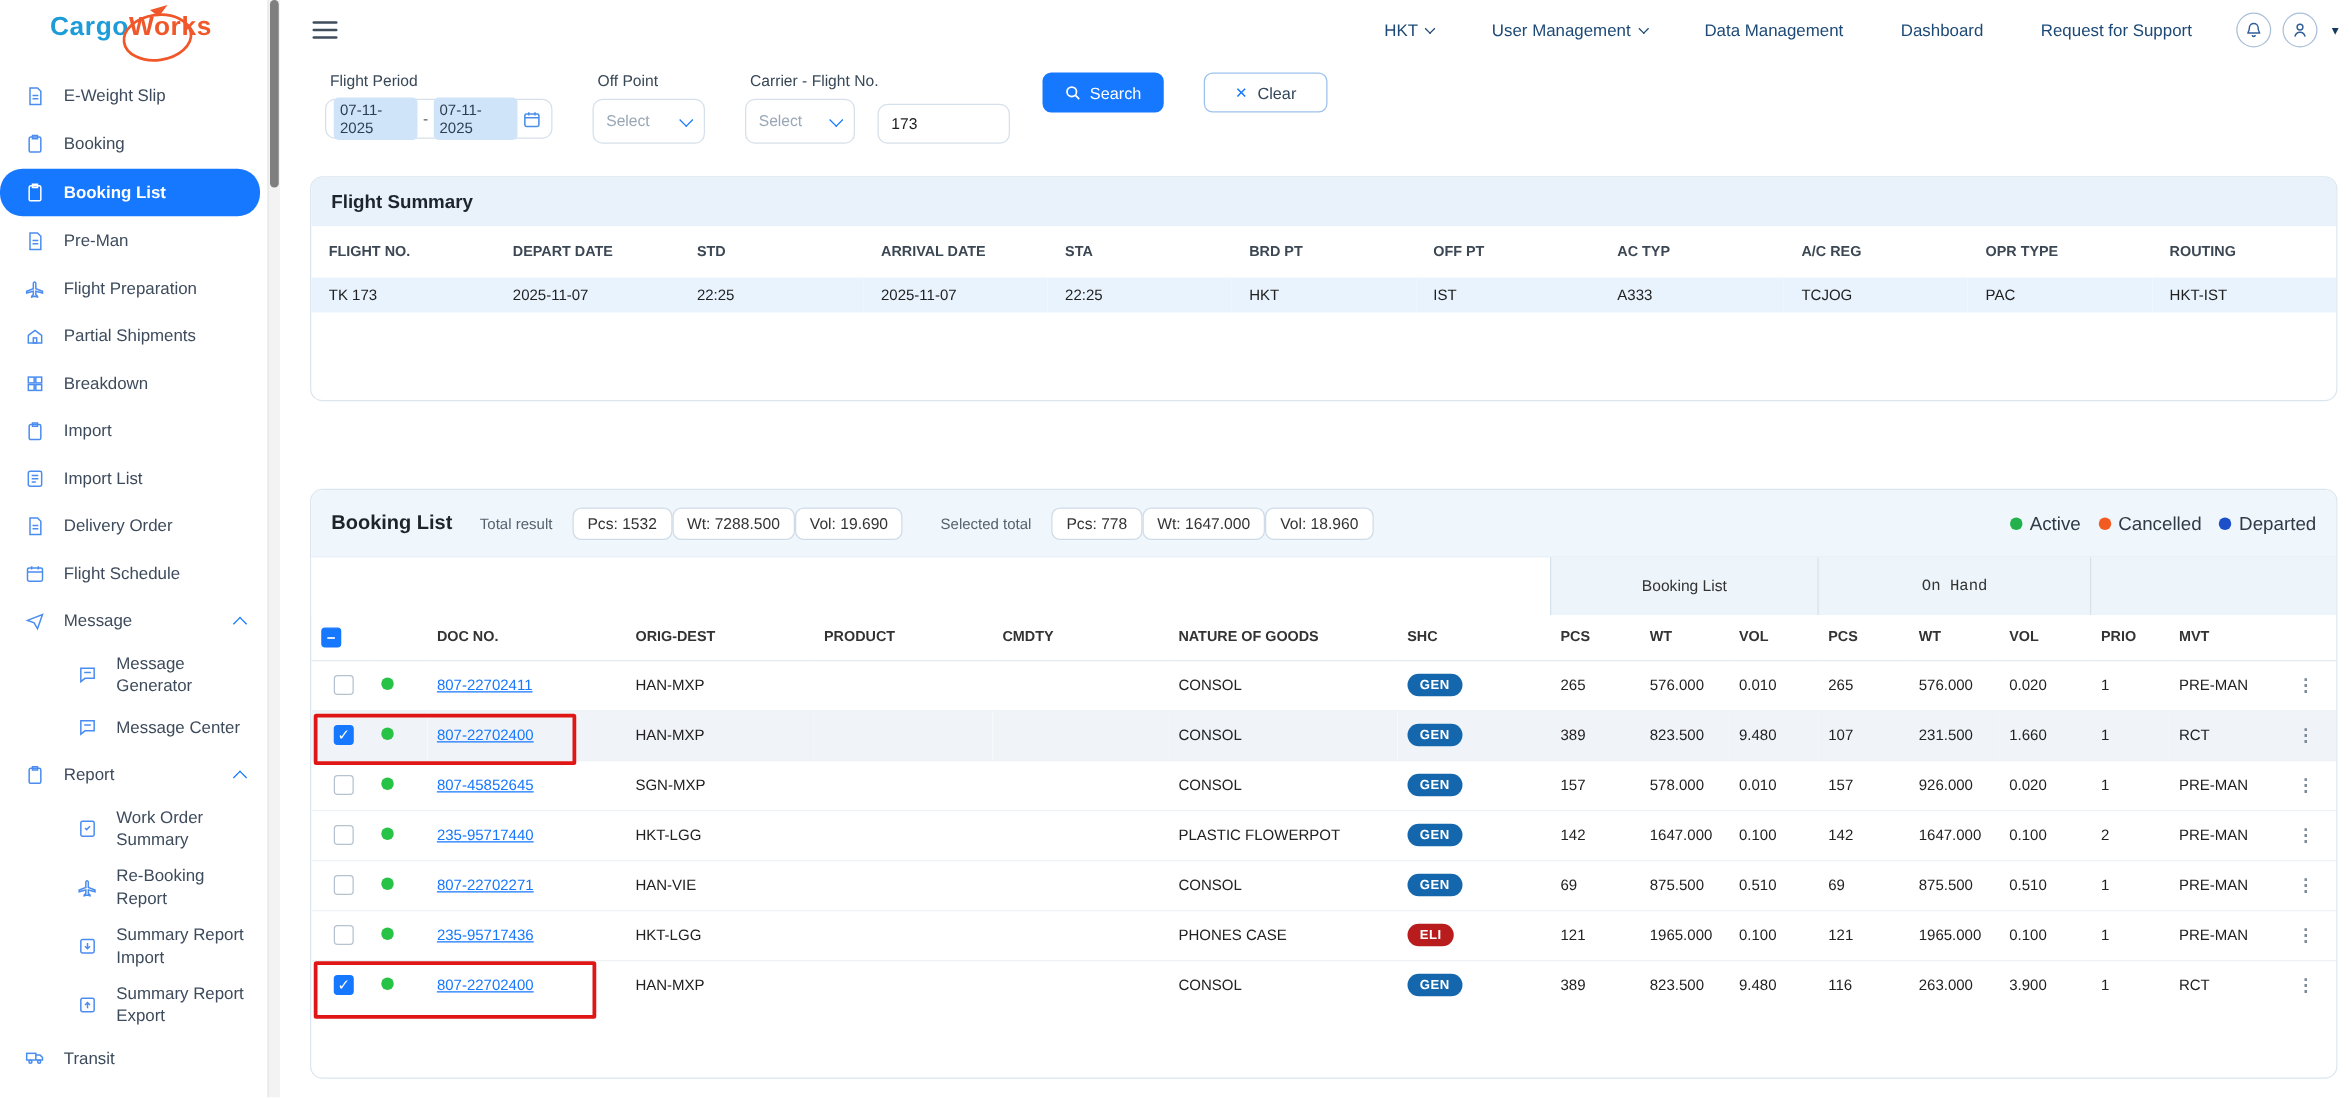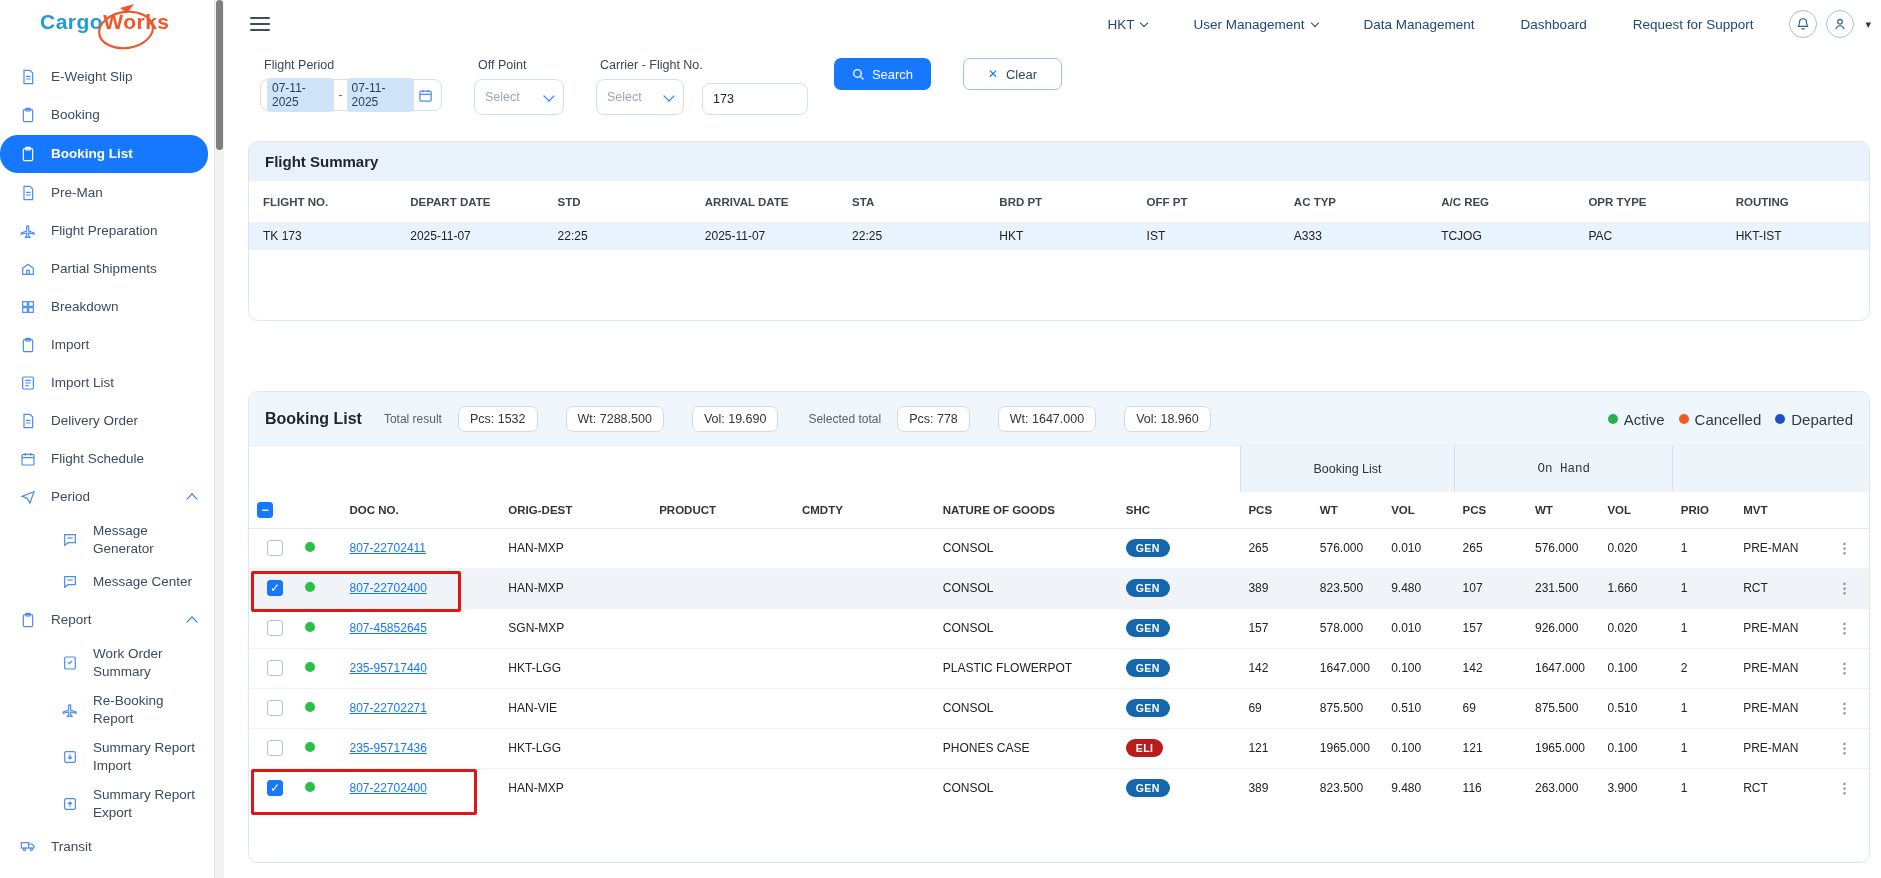--- a/index.html
+++ b/index.html
@@ -70,21 +70,21 @@
   .fs-table { width:100%; border-collapse:collapse; table-layout:fixed; }
   .fs-table th { text-align:left; font-size:11.5px; font-weight:600; color:#3c4754; padding:15px 8px 14px 14px; }
   .fs-table td { font-size:12px; color:#222; padding:7px 8px 7px 14px; background:#e9f3fd; }
   .fs-spacer { height:70px; }
 
   
   #booking-card { position:relative; min-height:472px; }
   .bk-head { background:#f0f7fc; border-bottom:1px solid #e7eef5; padding:14px 16px 13px; display:flex; align-items:center; gap:16px; }
   .bk-title { font-size:16px; font-weight:bold; color:#1d242b; margin-right:6px; }
   .muted { font-size:12px; color:#55616d; }
-  .chips { display:flex; gap:28px; }
+  .chips { display:flex; gap:0; }
   .chip { border:1px solid #cfdce8; background:#fff; border-radius:7px; padding:5px 11px; font-size:12.5px; color:#333; }
   .legend { margin-left:auto; display:flex; align-items:center; gap:14px; font-size:15px; color:#2f3a46; }
   .lg { display:flex; align-items:center; gap:6px; }
   .dot { width:10px; height:10px; border-radius:50%; display:inline-block; }
 
   .bk-table { width:100%; border-collapse:collapse; table-layout:fixed; }
   .bk-table thead tr.group th { height:46px; background:#edf5fb; font-size:12.5px; font-weight:500; color:#333; }
   .bk-table thead tr.group th.blank { background:#fff; }
   .bk-table thead tr.group th.gb { border-left:1px solid #d5e2ec; border-right:1px solid #d5e2ec; }
   .bk-table thead tr.group th.go { border-right:1px solid #d5e2ec;font-family:Liberation Mono, monospace; }
@@ -214,21 +214,21 @@
             </svg>
           </span>
           <span class="lbl">Flight Schedule</span>
         </div>
         <div class="side-item">
           <span class="ic">
             <svg width="16" height="16" viewBox="0 0 24 24" fill="none" stroke="currentColor" stroke-width="1.8">
               <path d="M3 11l18-7-6 17-4-7z"></path>
             </svg>
           </span>
-          <span class="lbl">Period</span>
+          <span class="lbl">Message</span>
           <span class="chev up"></span>
         </div>
         <div class="side-item sub">
           <span class="ic">
             <svg width="16" height="16" viewBox="0 0 24 24" fill="none" stroke="currentColor" stroke-width="1.8">
               <path d="M4 4h16v12H9l-5 4z"></path>
               <path d="M8 9h8"></path>
             </svg>
           </span>
           <span class="lbl">Message Generator</span>

